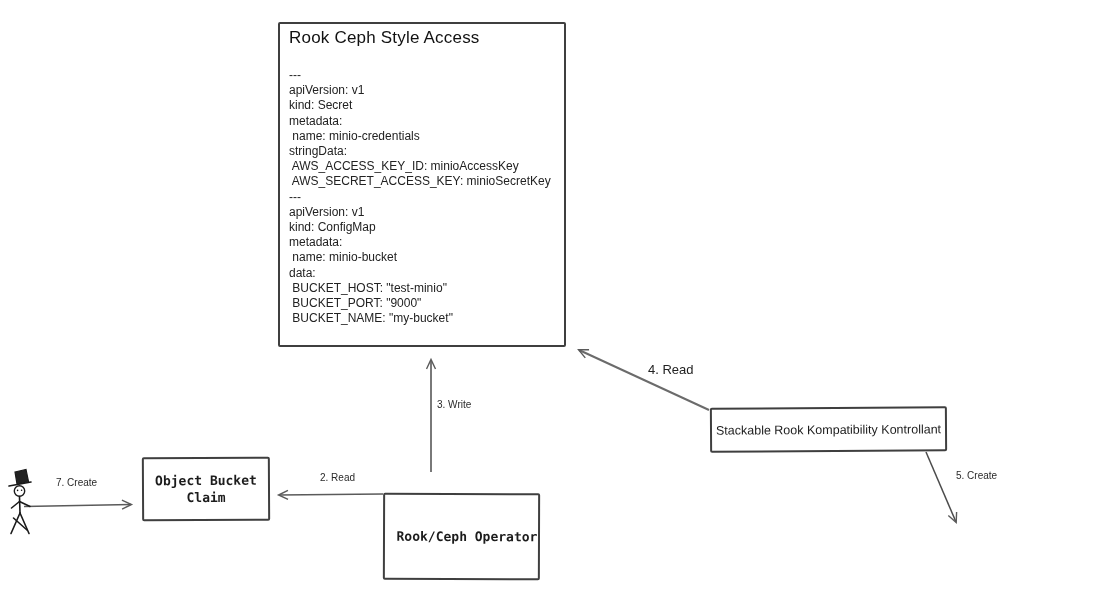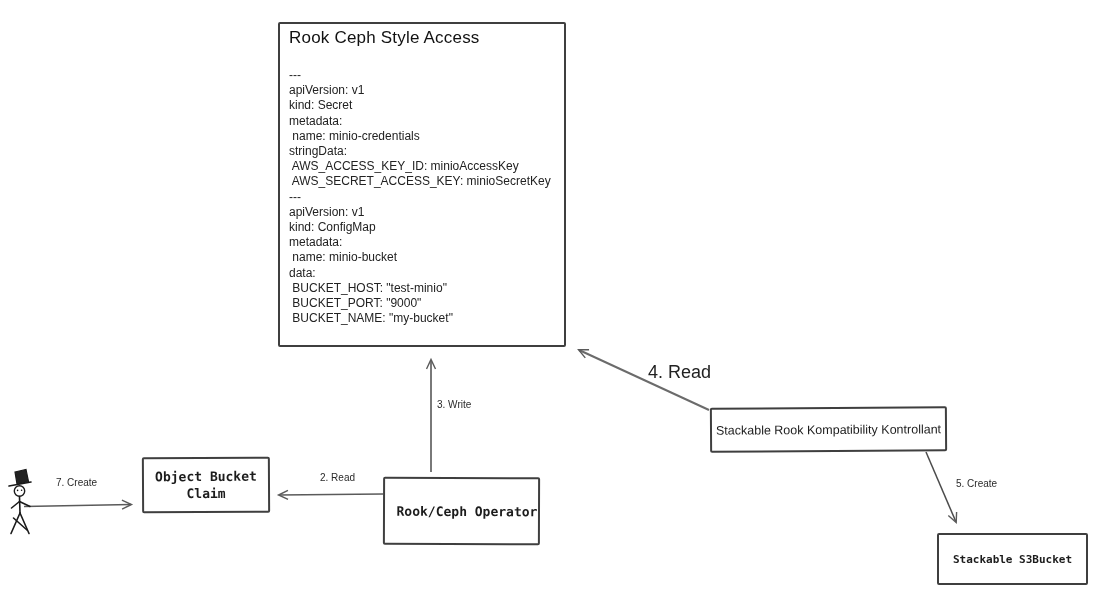--- a/index.html
+++ b/index.html
@@ -47,43 +47,43 @@
   .node {
     display: flex; align-items: center; justify-content: center;
     text-align: center;
   }
   .mono-node {
     font-family: "DejaVu Sans Mono", monospace;
     font-weight: bold;
     font-size: 13px;
     line-height: 17px;
   }
-  .node-obc   { left: 142px; top: 457px; width: 128px; height: 56px; transform: rotate(-0.3deg); }
-  .node-op    { left: 383px; top: 477px; width: 157px; height: 68px; transform: rotate(0.2deg); padding-left: 11px; }
+  .node-obc   { left: 142px; top: 457px; width: 128px; height: 64px; transform: rotate(-0.3deg); }
+  .node-op    { left: 383px; top: 493px; width: 157px; height: 87px; transform: rotate(0.2deg); padding-left: 11px; }
   .node-kk    { left: 710px; top: 407px; width: 237px; height: 45px;
                 font-size: 12.5px; transform: rotate(-0.35deg); }
   .node-s3    { left: 937px; top: 533px; width: 151px; height: 52px;
                 font-family: "DejaVu Sans Mono", monospace; font-weight: bold; font-size: 11px; }
   .edge-label {
     position: absolute;
     font-family: Liberation Sans, sans-serif;
     font-size: 10px;
     color: #2a2a2a;
     white-space: nowrap;
   }
   .edge-label.sans {
     font-family: "Liberation Sans", sans-serif;
-    font-size: 18px;
+    font-size: 13px;
     color: #222;
   }
   .lbl-1 { left: 56px;  top: 477px; }
   .lbl-2 { left: 320px; top: 472px; }
   .lbl-3 { left: 437px; top: 399px; }
   .lbl-4 { left: 648px; top: 362px; }
-  .lbl-5 { left: 956px; top: 470px; margin-top: 8px; }
+  .lbl-5 { left: 956px; top: 470px; }
 </style>
 </head>
 <body>
 
 <div class="canvas">
 
   <svg class="overlay" viewBox="0 0 1094 591" xmlns="http://www.w3.org/2000/svg">
     <defs>
       <marker id="vhead" markerWidth="13" markerHeight="12" refX="10" refY="5.5" orient="auto" markerUnits="userSpaceOnUse">
         <path d="M1,1 L10.5,5.5 L1,10" fill="none" stroke="#5a5a5a" stroke-width="1.4"></path>
@@ -141,23 +141,20 @@
   </div>
 
   <div class="box node mono-node node-op">
     <span>Rook/Ceph Operator</span>
   </div>
 
   <div class="box node node-kk">
     <span>Stackable Rook Kompatibility Kontrollant</span>
   </div>
 
-  <div class="box node node-s3">
-    <span>Stackable S3Bucket</span>
-  </div>
 
   <div class="edge-label lbl-1">7. Create</div>
   <div class="edge-label lbl-2">2. Read</div>
   <div class="edge-label lbl-3">3. Write</div>
   <div class="edge-label sans lbl-4">4. Read</div>
   <div class="edge-label lbl-5">5. Create</div>
 
 </div>
 
 </body></html>

